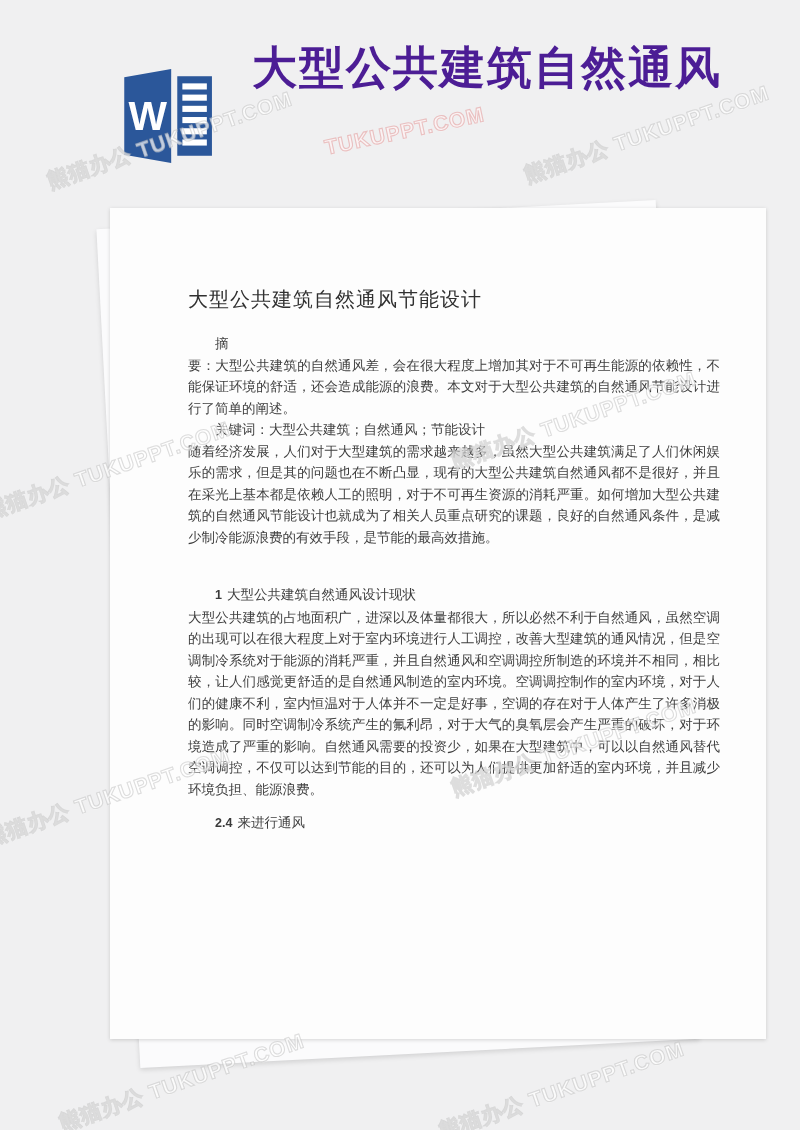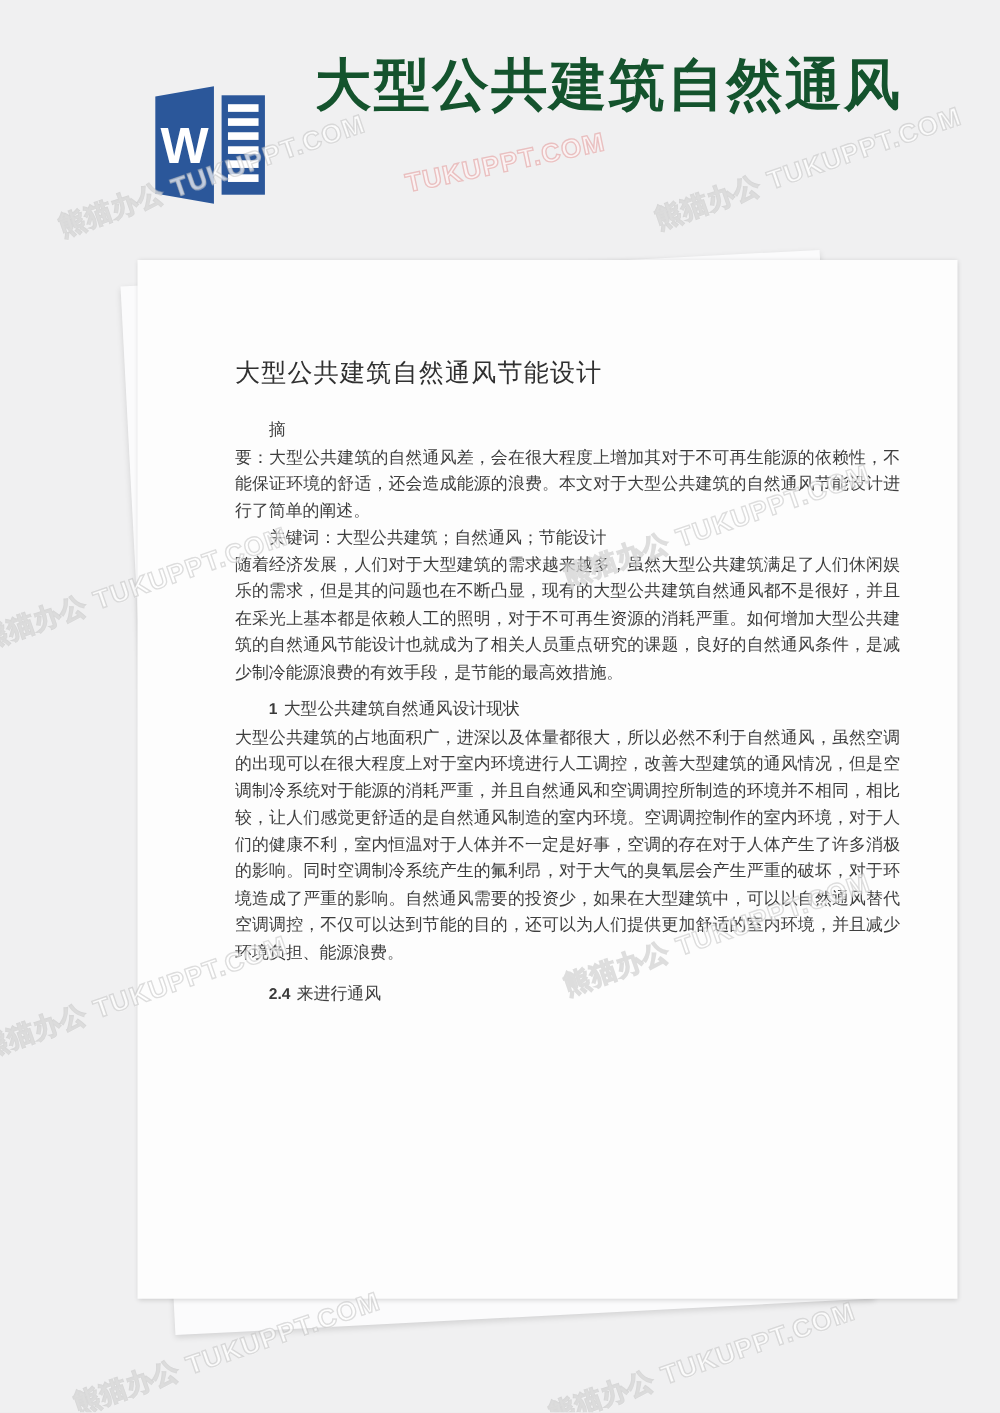--- a/index.html
+++ b/index.html
@@ -14,21 +14,21 @@
     overflow: hidden;
     background: #f0f0f1;
   }
 
   
   .header { position: absolute; left: 0; top: 0; width: 800px; height: 200px; z-index: 2; }
   .word-icon { position: absolute; left: 112px; top: 64px; width: 102px; height: 104px; }
   .header-title {
     position: absolute; left: 252px; top: 40px;
     font-size: 45px; line-height: 56px; font-weight: 700;
-    letter-spacing: 2px; color: #14532d;
+    letter-spacing: 2px; color: #4c1d95;
     font-family: Liberation Serif, serif;
   }
 
   
   .back-page {
     position: absolute; left: 118px; top: 214px;
     width: 560px; height: 840px;
     background: #fbfbfc;
     transform: rotate(-3deg);
     box-shadow: 0 2px 5px rgba(0,0,0,0.13);
@@ -49,21 +49,21 @@
   }
   .doc-title {
     font-size: 20px; font-weight: 400; letter-spacing: 1px;
     color: #303030; line-height: 28px;
     margin-bottom: 20px; text-align: left;
   }
   .doc-page p { margin: 0; }
   .indent { text-indent: 2em; }
   .keywords { margin-top: 13px; }
   .para { margin-top: 24px; }
-  .heading { margin-top: 8px; text-indent: 2em; }
+  .heading { margin-top: 36px; text-indent: 2em; }
   .heading.sub { margin-top: 12px; }
   .hnum {
     font-family: "Liberation Sans", "DejaVu Sans", sans-serif;
     font-weight: 700; font-size: 12.5px; margin-right: 5px; color: #3a3a3a;
   }
 
   
   .wm {
     position: absolute;
     white-space: nowrap;

